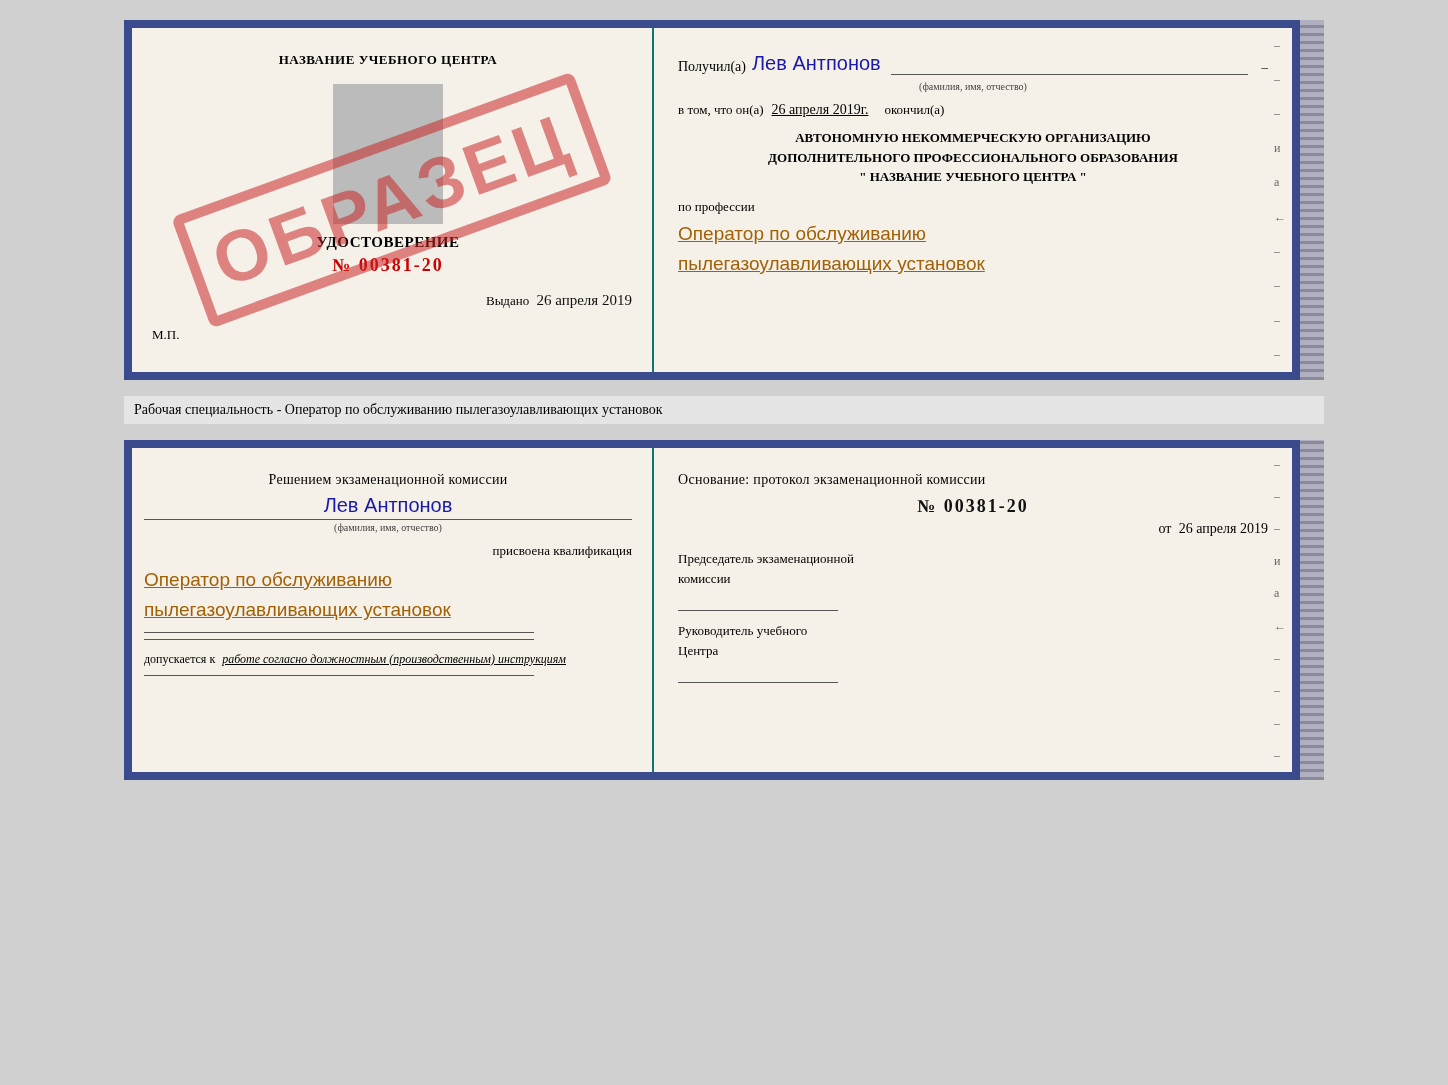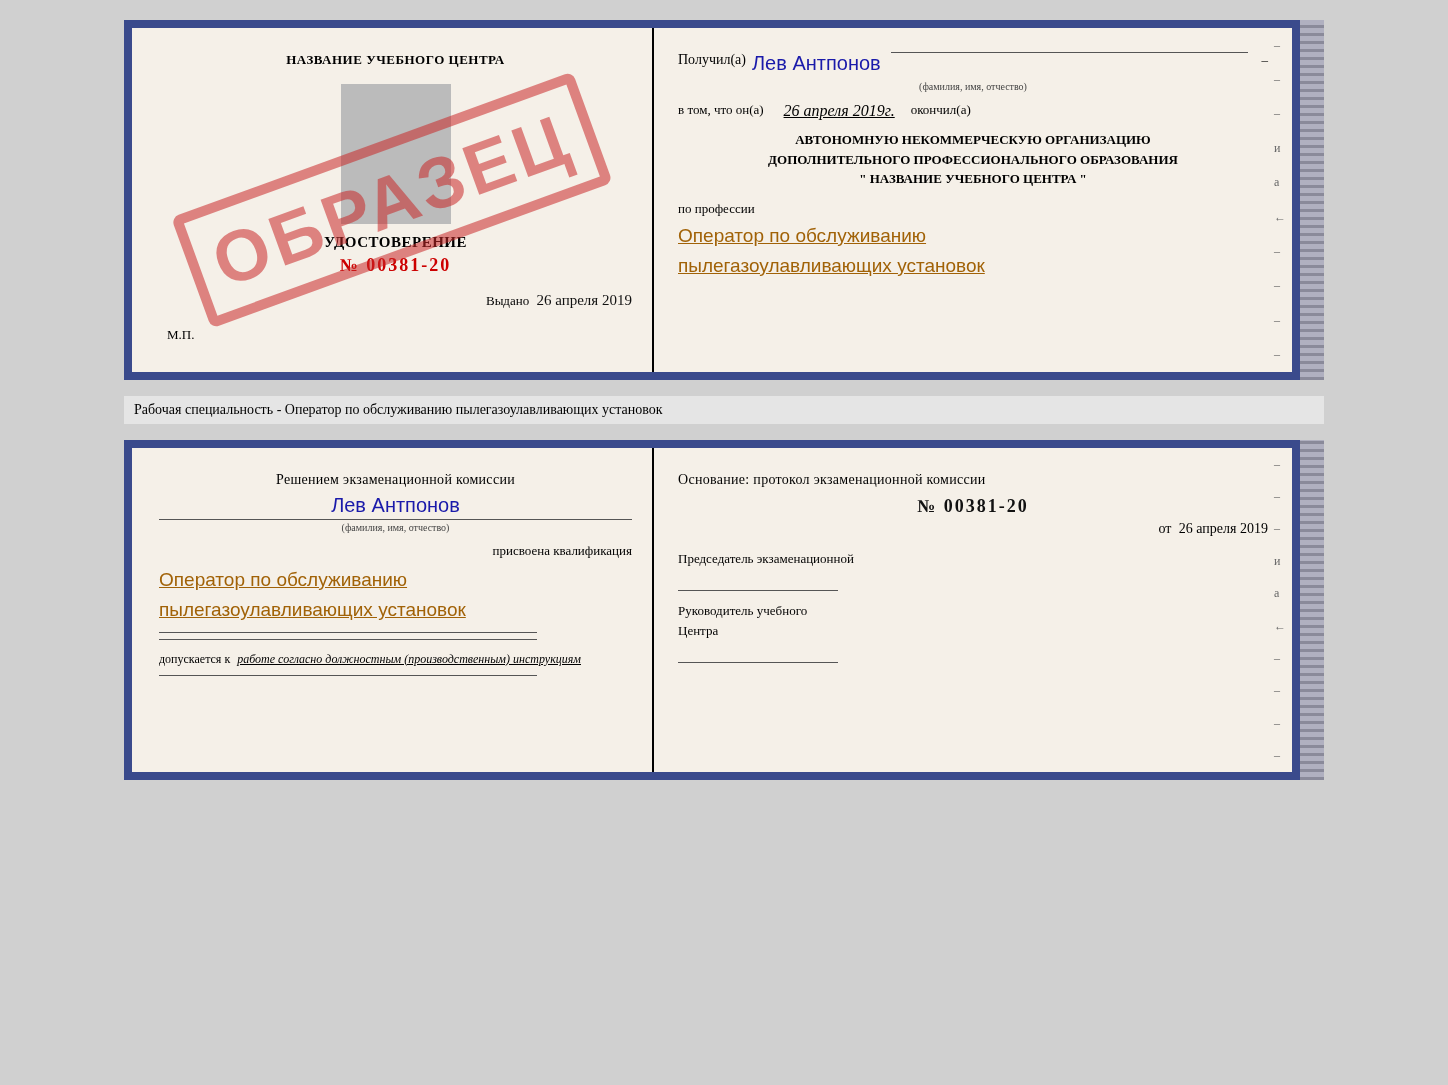--- a/index.html
+++ b/index.html
@@ -36,22 +36,22 @@
       display: flex;
       width: 100%;
       background: #f5f0e8;
       border: 8px solid #3a4a8c;
       position: relative;
       min-height: 340px;
     }
 
     .cert-left {
       width: 45%;
-      padding: 24px 20px 20px 27px;
-      border-right: 2px solid #000000;
+      padding: 24px 20px 20px 12px;
+      border-right: 2px solid #0f766e;
       position: relative;
       overflow: hidden;
     }
 
     .cert-right {
       width: 55%;
       padding: 24px 24px 20px 24px;
       position: relative;
     }
 
@@ -131,21 +131,21 @@
 
     .small-label {
       font-size: 10px;
       text-align: center;
       display: block;
       color: #444;
     }
 
     .field-row {
       display: flex;
-      align-items: flex-start;
+      align-items: flex-end;
       margin-bottom: 6px;
       gap: 6px;
     }
 
     .bold-center {
       font-size: 13px;
       font-weight: bold;
       text-align: center;
       text-transform: uppercase;
       line-height: 1.5;
@@ -309,21 +309,21 @@
           <span class="handwritten-name">Лев Антпонов</span>
           <span style="flex:1; border-bottom:1px solid #555; margin-left:4px;display:inline-block;min-width:20px;"></span>
           <span style="margin-left:8px;font-size:13px;">–</span>
         </div>
         <div style="text-align:center; margin-bottom:10px;">
           <span class="small-label">(фамилия, имя, отчество)</span>
         </div>
 
         <div class="field-row">
           <span style="font-size:13px;">в том, что он(а)</span>
-          <span style="font-style:italic; text-decoration:underline; font-size:16px; margin-left:14px;">26 апреля 2019г.</span>
+          <span style="text-decoration:underline; font-size:14px; margin-left:2px;">26 апреля 2019г.</span>
           <span style="margin-left:10px; font-size:13px;">окончил(а)</span>
         </div>
 
         <div class="bold-center">
           <div>АВТОНОМНУЮ НЕКОММЕРЧЕСКУЮ ОРГАНИЗАЦИЮ</div>
           <div>ДОПОЛНИТЕЛЬНОГО ПРОФЕССИОНАЛЬНОГО ОБРАЗОВАНИЯ</div>
           <div>"  НАЗВАНИЕ УЧЕБНОГО ЦЕНТРА  "</div>
         </div>
 
         <div class="profession-label">по профессии</div>
@@ -372,20 +372,21 @@
       <div class="cert-right">
         <div class="bottom-right-label">Основание: протокол экзаменационной комиссии</div>
         <div class="protocol-number">№  00381-20</div>
         <div class="protocol-date">
           <span>от</span>
           <span style="margin-left:4px;">26 апреля 2019</span>
         </div>
 
         <div class="signature-block">
           <div class="sig-label">Председатель экзаменационной</div>
+          <div class="sig-label">комиссии</div>
           <div class="sig-line"></div>
         </div>
 
         <div class="signature-block">
           <div class="sig-label">Руководитель учебного</div>
           <div class="sig-label">Центра</div>
           <div class="sig-line"></div>
         </div>
       </div>
 

